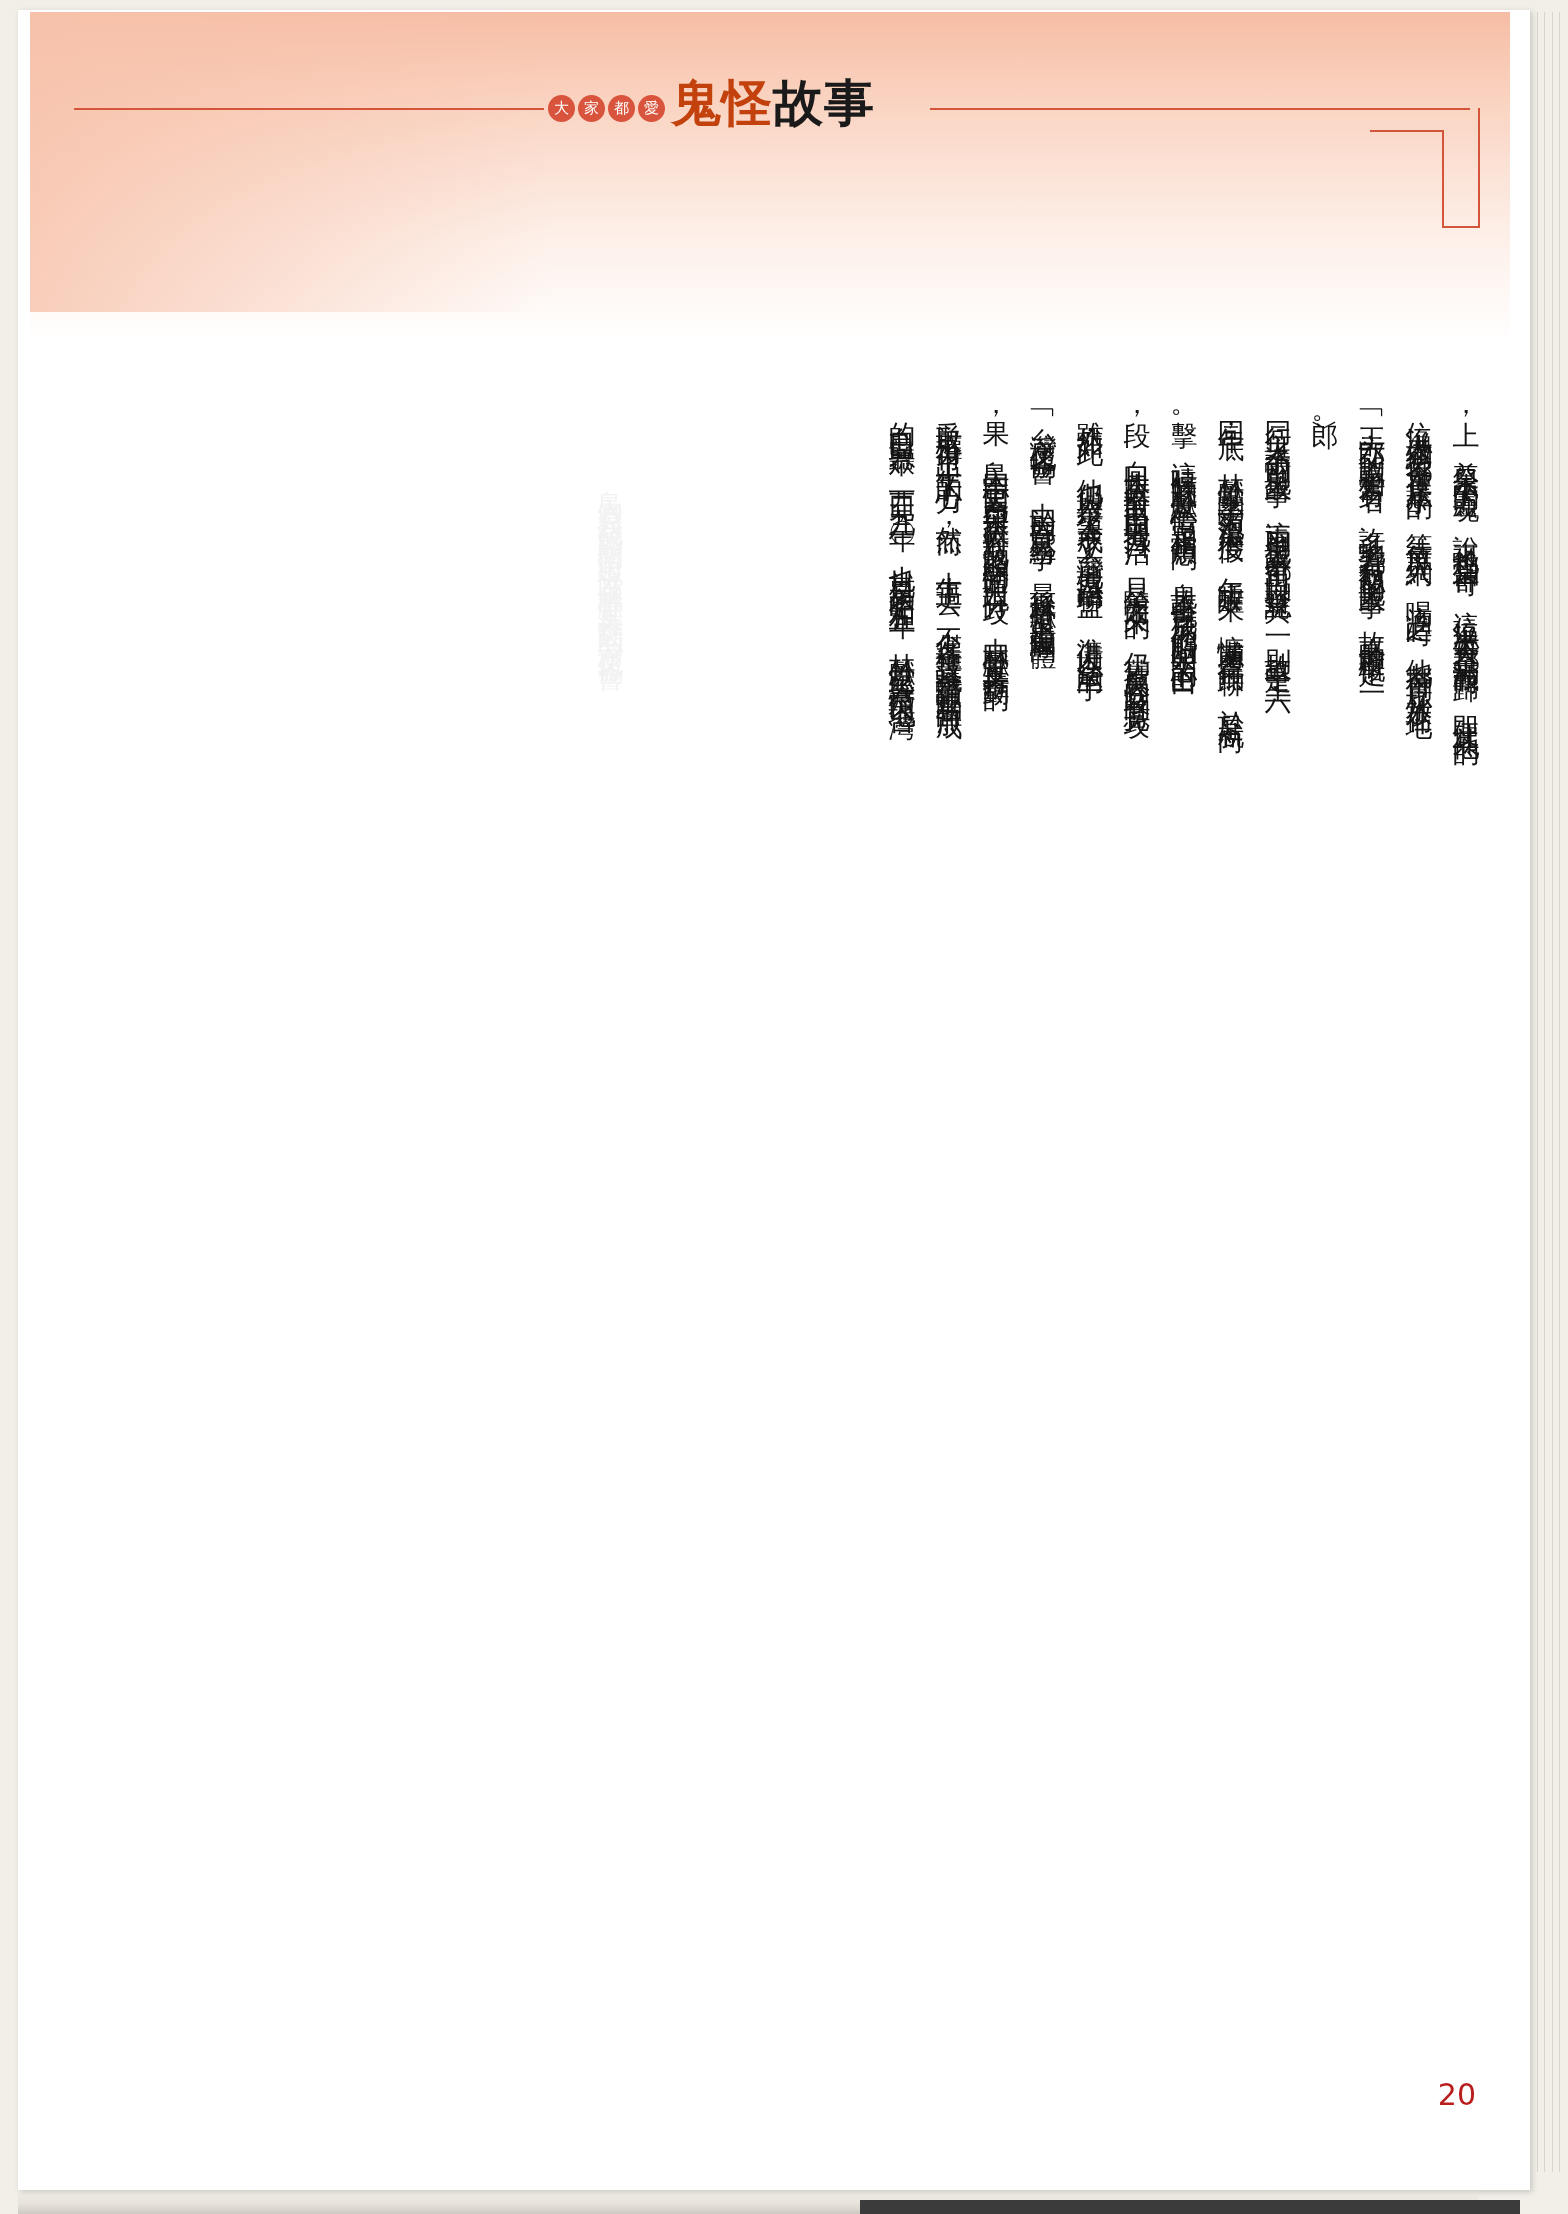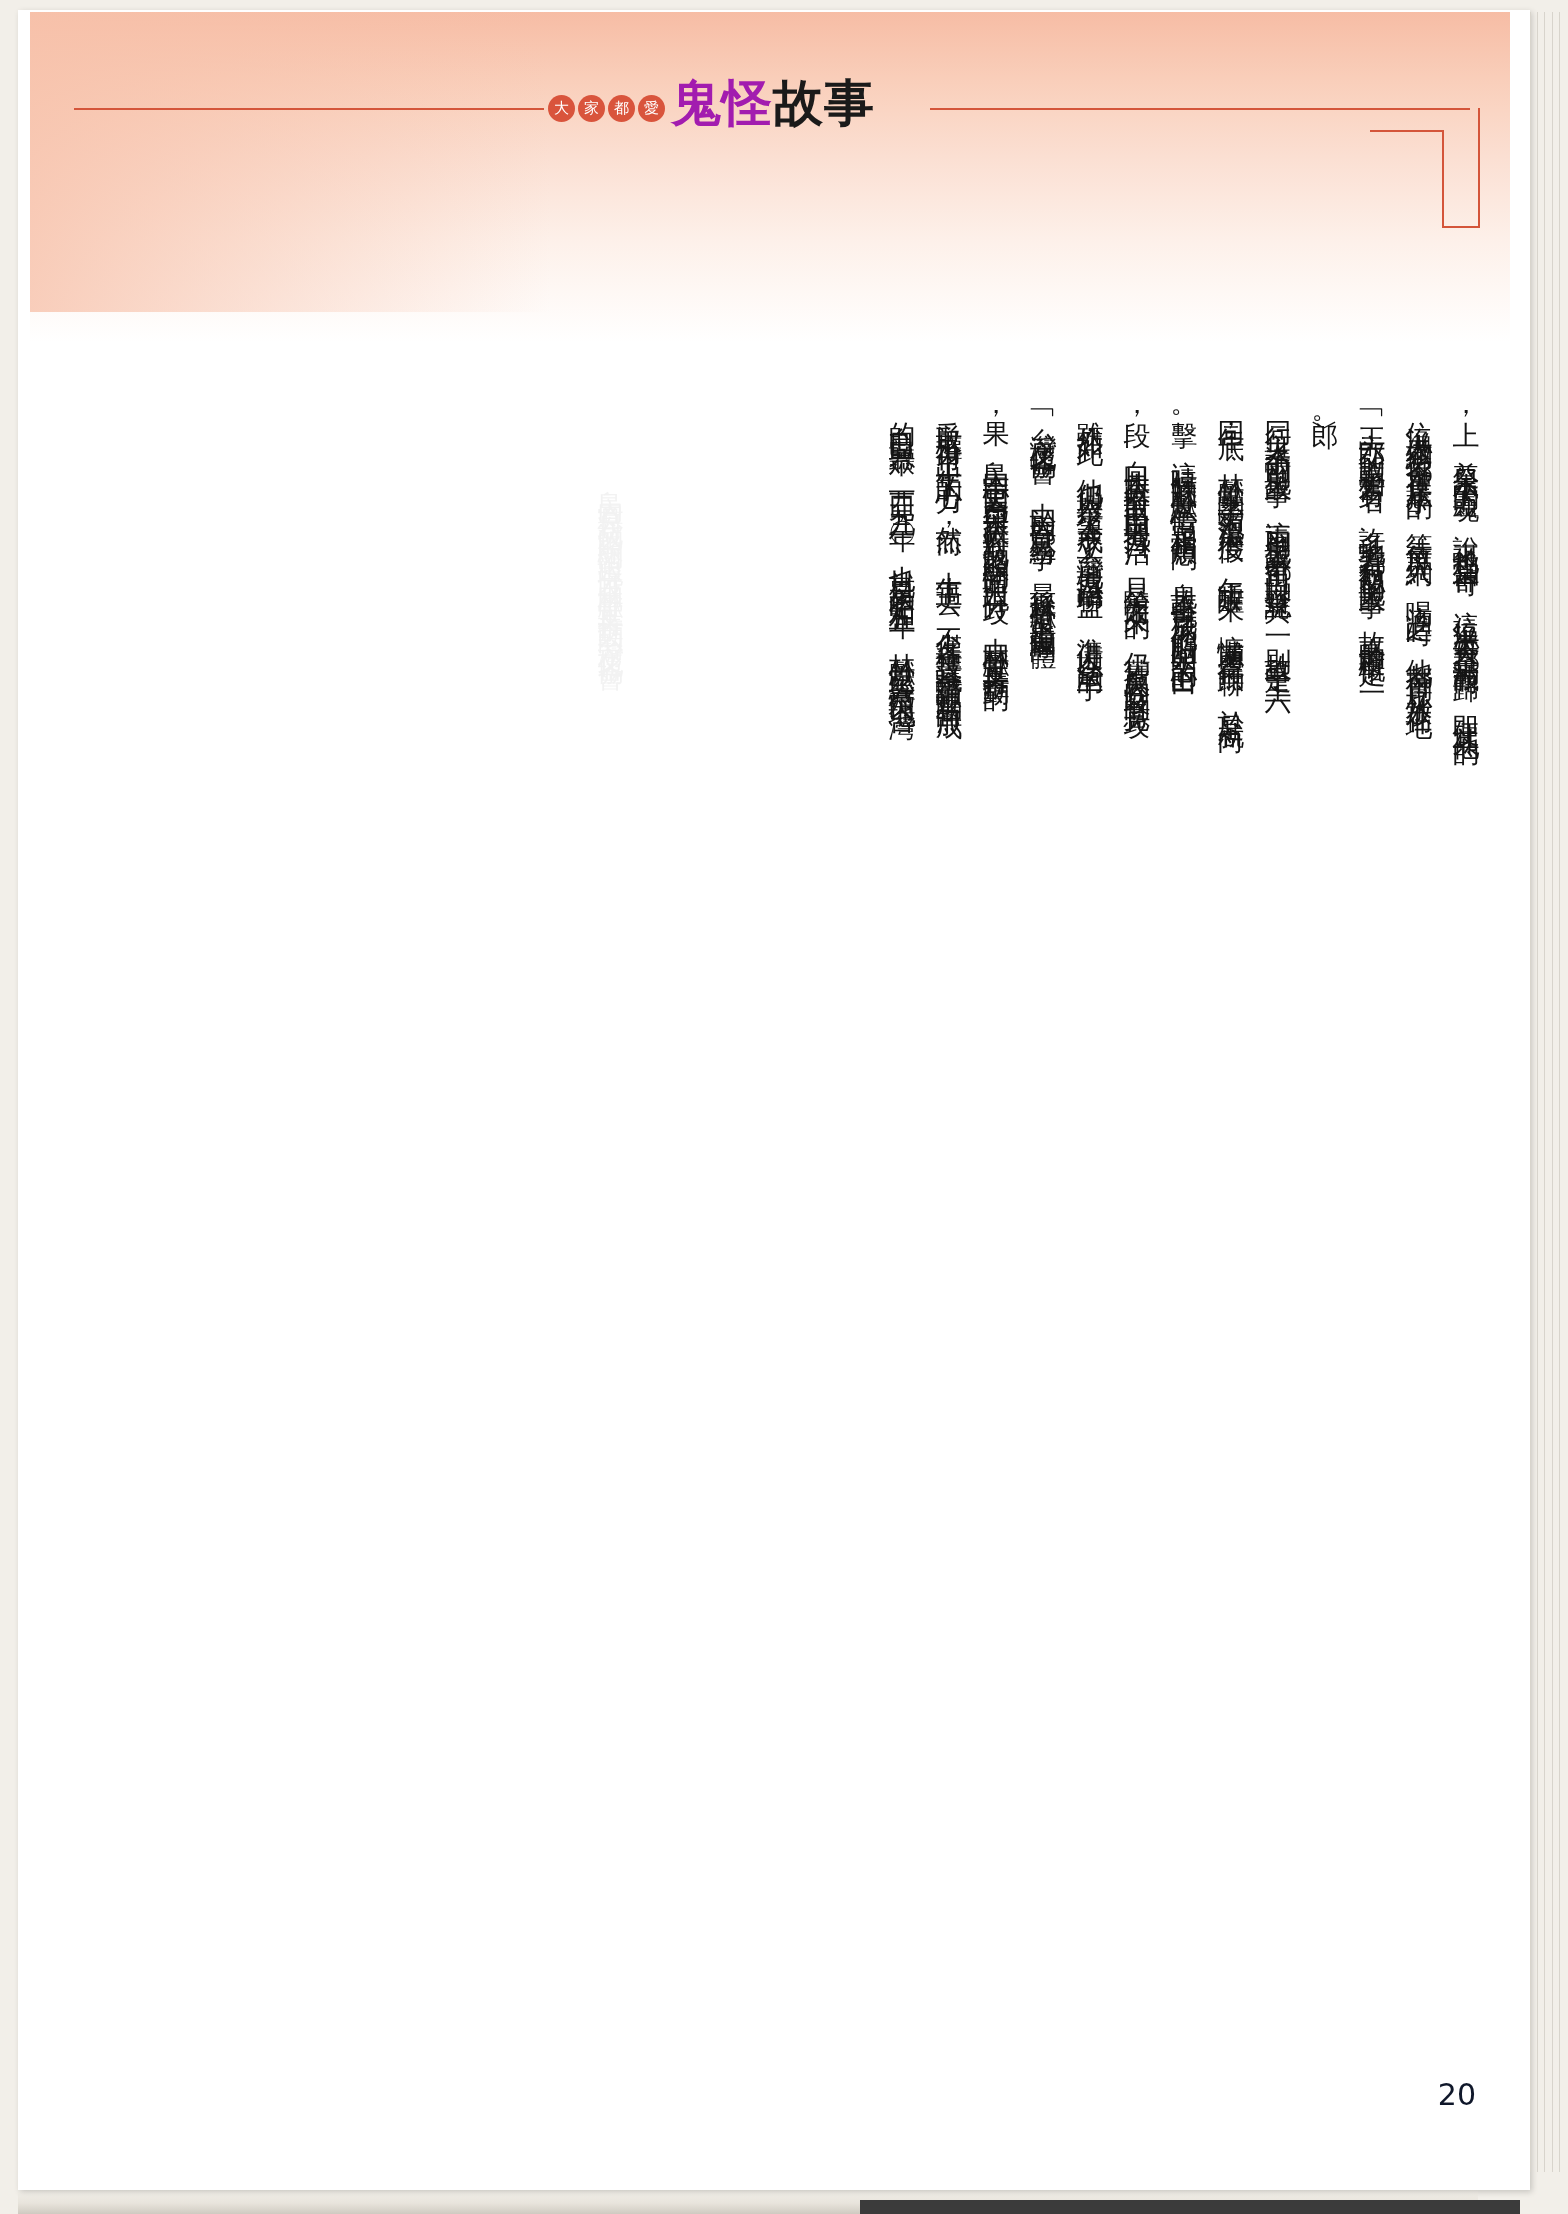--- a/index.html
+++ b/index.html
@@ -142,21 +142,21 @@
   .mast-title {
     font-size: 50px;
     line-height: 54px;
     letter-spacing: 1px;
     color: #1a1a1a;
     font-weight: bold;
     font-family: "DejaVu Serif", "Liberation Serif", serif;
     white-space: nowrap;
   }
   .mast-title .red {
-    color: #a21caf;
+    color: #c2410c;
   }
   
   .body-text {
     position: absolute;
     right: 88px;
     top: 400px;
     height: 1520px;
     display: flex;
     flex-direction: row;
     align-items: flex-start;
@@ -188,21 +188,21 @@
     line-height: 1.5;
     color: #555;
     overflow: hidden;
     pointer-events: none;
   }
   .page-number {
     position: absolute;
     right: 92px;
     bottom: 102px;
     font-size: 30px;
-    color: #0f172a;
+    color: #b91c1c;
     font-family: "DejaVu Sans", "Liberation Sans", sans-serif;
   }
 </style>
 </head>
 <body>
 
 <div class="page">
   <div class="scan-bg"></div>
   <div class="paper"></div>
 

